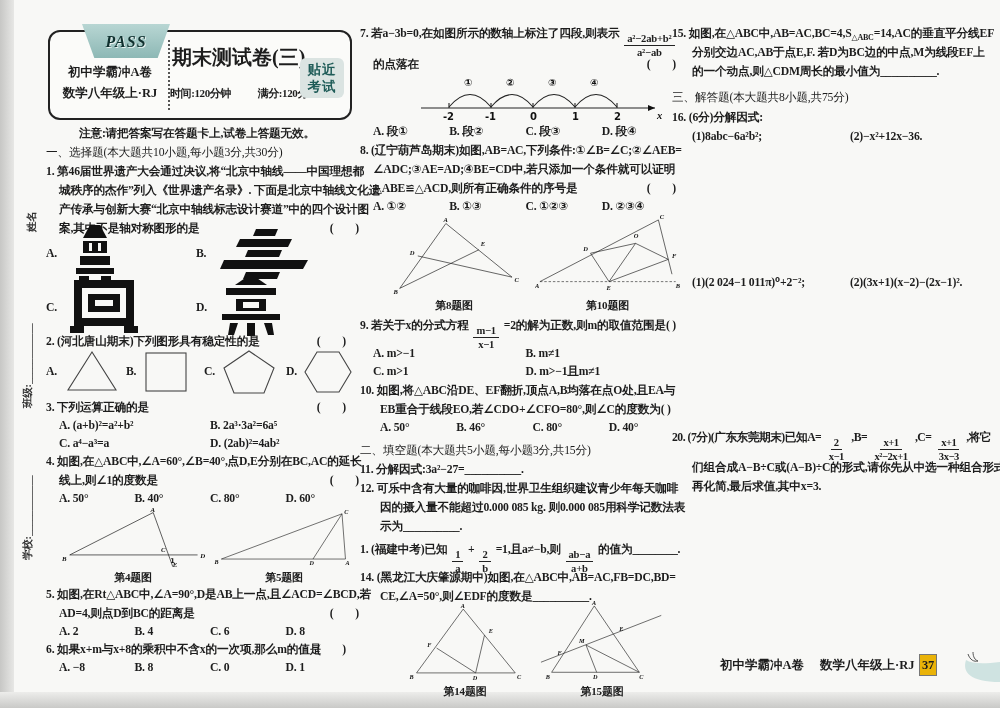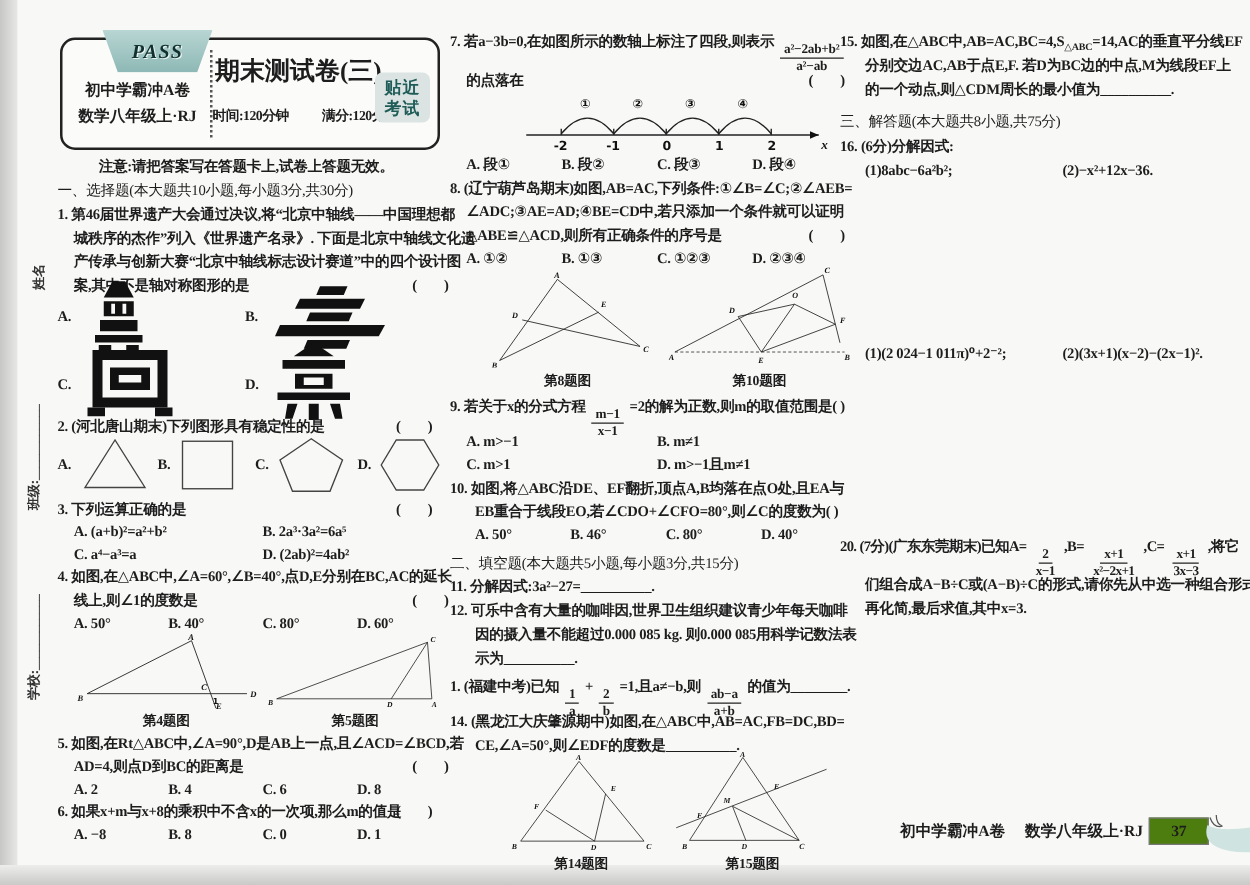--- a/index.html
+++ b/index.html
@@ -55,22 +55,22 @@
   svg .dash{stroke:#222;stroke-width:1;fill:none;stroke-dasharray:4 3}
   svg .pt{font:italic 600 10.5px "Liberation Serif",serif;fill:#111;letter-spacing:0}
   svg .nl{font:600 10px "DejaVu Sans",sans-serif;fill:#111}
   svg .shape{stroke:#444;stroke-width:1.1;fill:none}
   svg .blk{fill:#111;stroke:none}
   .figcap{position:absolute;text-align:center;font-weight:700;font-size:11px}
   .fig{position:absolute}
   
   .footer{position:absolute;left:0;top:652px;width:1000px;height:30px}
   .ftxt{position:absolute;top:4px;font-weight:700;font-size:12.5px;letter-spacing:0}
-  .fpage{position:absolute;left:905px;top:2px;border:1px solid #777;background:#4d7c0f;
-        padding:0 17px;font-weight:700;font-size:12.5px;line-height:20px}
+  .fpage{position:absolute;left:905px;top:2px;border:1px solid #777;background:#eab308;
+        padding:0 2px;font-weight:700;font-size:12.5px;line-height:20px}
   .fdeco{position:absolute;left:946px;top:0px}
 </style>
 </head>
 <body>
 
 <div class="scan-left"></div>
 <div class="scan-bottom"></div>
 
 <div class="page">
 

